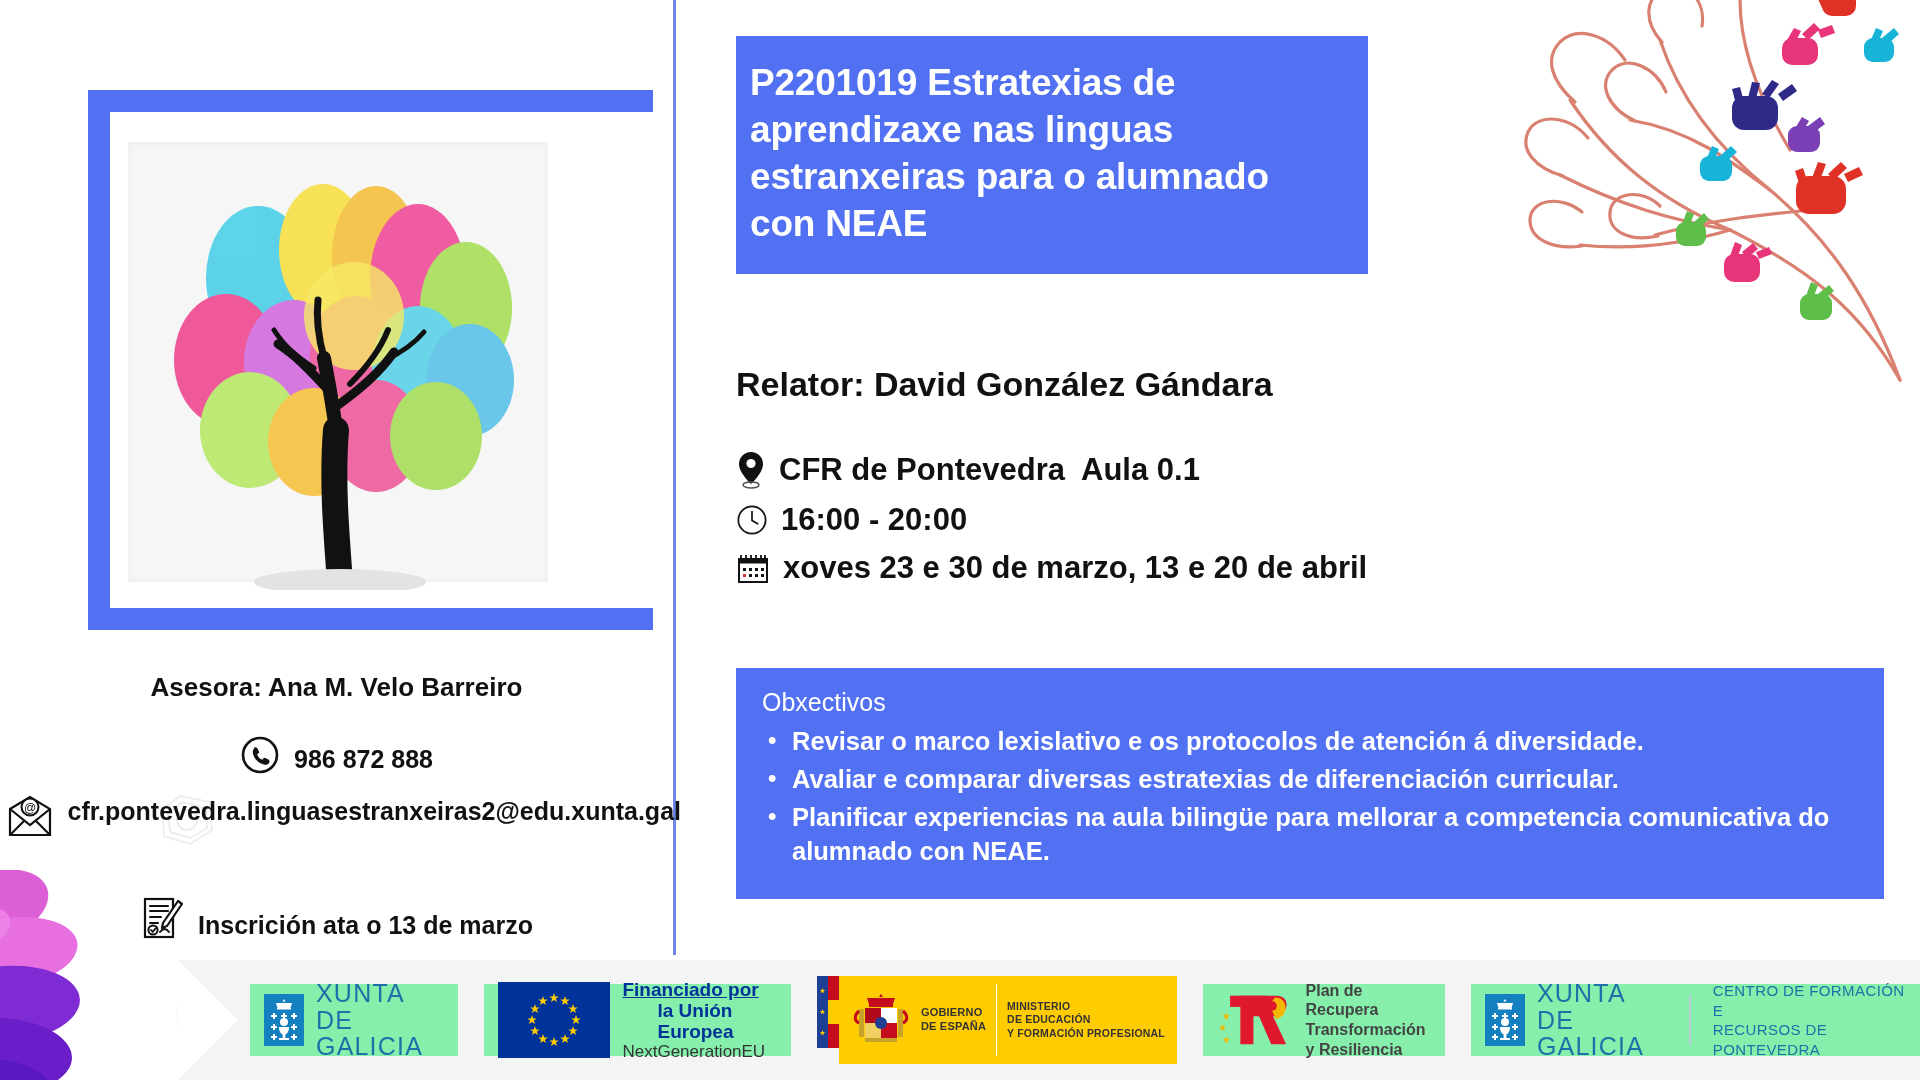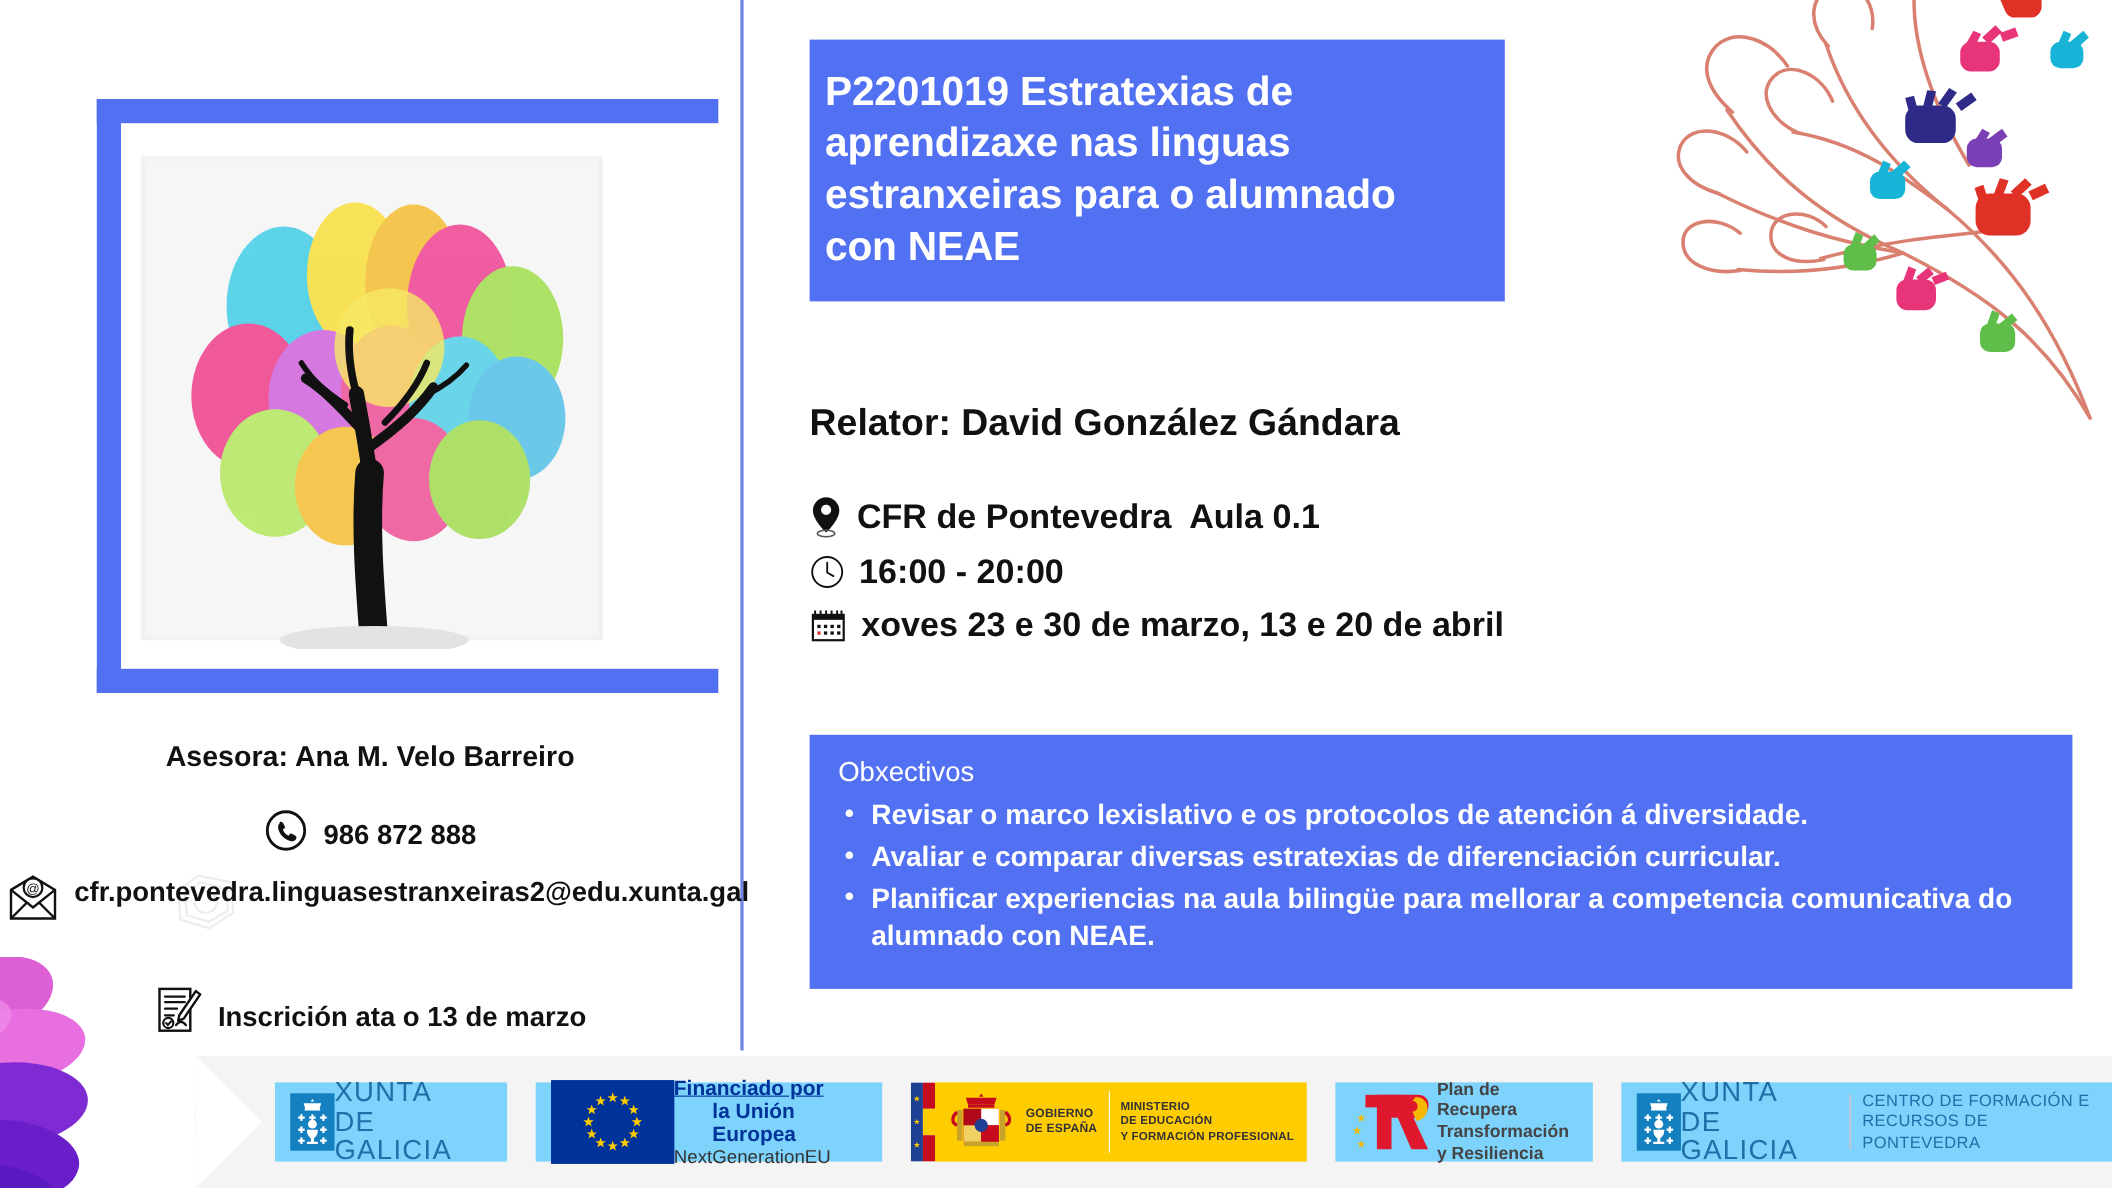--- a/index.html
+++ b/index.html
@@ -98,33 +98,33 @@
   .footer-arrow {
     position:absolute; left:178px; top:0; width:0; height:0;
     border-top:60px solid transparent; border-bottom:60px solid transparent;
     border-left:60px solid #ffffff;
   }
   .logos {
     position:absolute; left:250px; top:6px; height:108px;
     display:flex; align-items:center; gap:26px;
   }
   .logo-card {
-    background:#7dd3fc; display:flex; align-items:center; 
+    background:#86efac; display:flex; align-items:center; gap:12px;
     padding:8px 14px; height:72px;
   }
   .xunta-emblem { width:40px; height:52px; background:#1580c0; position:relative; flex:0 0 auto; }
   .xunta-words { line-height:1.07; color:#1f6fa8; }
   .xunta-words .l1 { font-size:25px; letter-spacing:1.2px; }
   .xunta-words .l2 { font-size:25px; letter-spacing:1.2px; }
   .eu-flag { width:112px; height:76px; background:#003399; position:relative; flex:0 0 auto; }
   .eu-words { line-height:1.12; }
   .eu-words .t1 { font-size:19px; font-weight:bold; color:#003399;text-decoration:underline; }
   .eu-words .t2 { font-size:19px; font-weight:bold; color:#003399;margin-left:35px; }
   .eu-words .t3 { font-size:17px; color:#333; }
-  .esp { display:flex; height:72px; align-items:stretch; flex:0 0 auto; }
+  .esp { display:flex; height:88px; align-items:stretch; flex:0 0 auto; }
   .esp-flagstrip { width:22px; display:flex; flex-direction:column; }
   .esp-main { background:#ffcc00; display:flex; align-items:center; gap:10px; padding:0 12px; }
   .esp-txt1 { font-size:11px; font-weight:bold; color:#333; line-height:1.25; letter-spacing:.2px; }
   .esp-sep { width:1px; background:#ffffff; align-self:stretch; margin:8px 0; }
   .esp-txt2 { font-size:10.5px; font-weight:bold; color:#333; line-height:1.3; letter-spacing:.2px; }
   .prtr-words { font-size:16px; font-weight:bold; color:#444; line-height:1.22; }
   .cfr-sep { width:2px; height:50px; background:#b9c9d6; margin:0 10px; }
   .cfr-words { font-size:15px; color:#1f6fa8; line-height:1.3; letter-spacing:.4px; }
 </style>
 </head>

